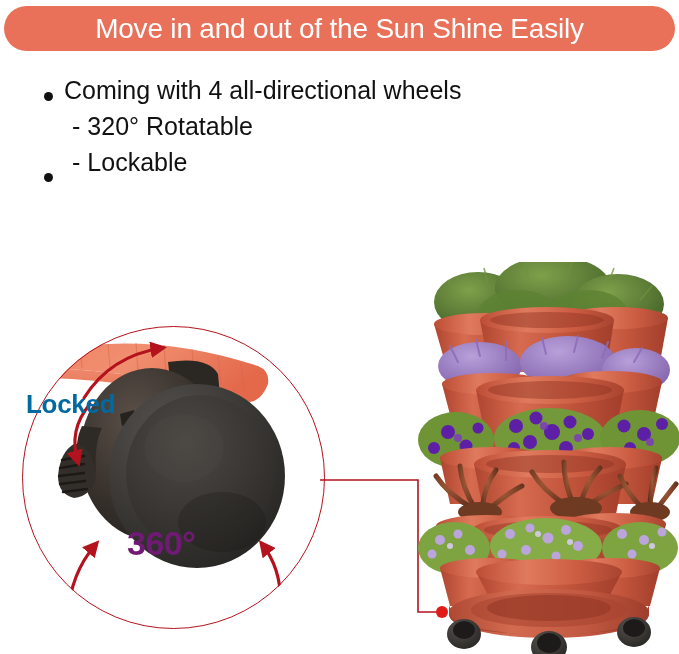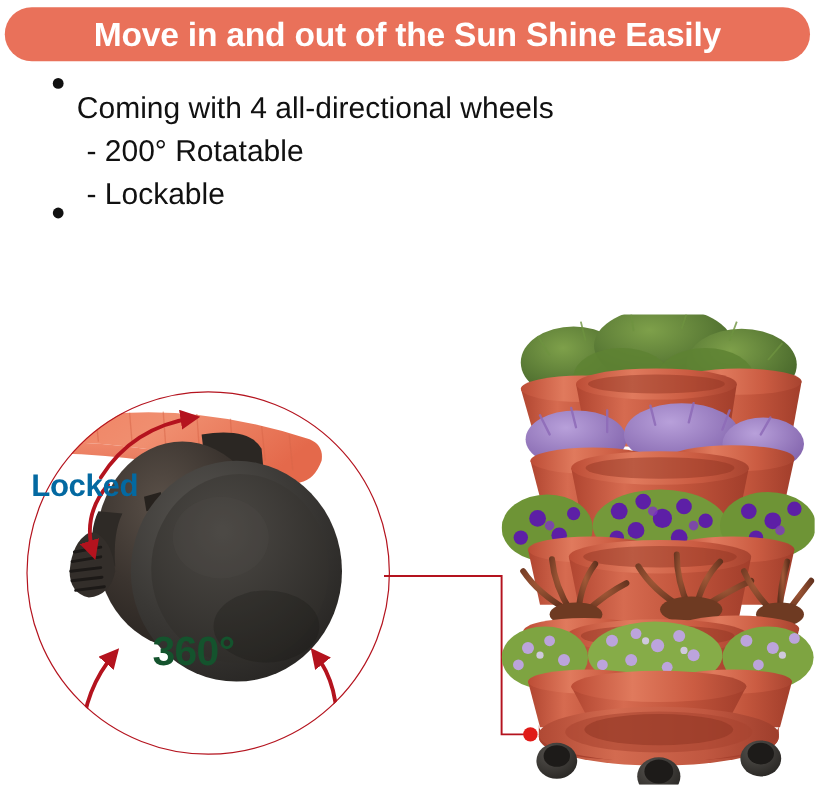--- a/index.html
+++ b/index.html
@@ -26,37 +26,37 @@
     box-sizing: border-box;
     background: #E9715A;
     border-radius: 23px;
     display: flex;
     align-items: center;
     justify-content: center;
   }
   #header-title {
     color: #FFFFFF;
     font-family: "Liberation Sans", sans-serif;
-    font-weight: bold;
+    font-weight: normal;
     font-size: 28px;
     letter-spacing: -0.2px;
     white-space: nowrap;
     line-height: 1;
   }
 
   
   #feature-list {
     position: absolute;
     left: 44px;
     top: 72px;
     width: 630px;
   }
   .feature-row {
     display: flex;
-    align-items: flex-start;
+    align-items: flex-end;
     font-size: 25px;
     color: #111111;
     line-height: 36px;
     white-space: nowrap;
   }
   .feature-row.sub {
     padding-left: 28px;
   }
   .bullet-dot {
     width: 9px;
@@ -105,21 +105,21 @@
     font-weight: bold;
     color: #0369a1;
     letter-spacing: -0.3px;
   }
   #rotation-label {
     position: absolute;
     left: 127px;
     top: 524px;
     font-size: 34px;
     font-weight: bold;
-    color: #14532d;
+    color: #701a75;
     letter-spacing: -0.5px;
   }
 
   
   #connector-line {
     position: absolute;
     left: 320px;
     top: 460px;
     width: 130px;
     height: 160px;
@@ -144,21 +144,21 @@
 
 <div id="feature-list">
 
   <div class="feature-row">
     <span class="bullet-dot"></span>
     <span>Coming with 4 all-directional wheels</span>
   </div>
 
   <div class="feature-row sub">
     <span class="dash-mark">-</span>
-    <span>200° Rotatable</span>
+    <span>320° Rotatable</span>
   </div>
 
   <div class="feature-row sub">
     <span class="dash-mark">-</span>
     <span>Lockable</span>
   </div>
 
   <div class="feature-row">
     <span class="bullet-dot"></span>
   </div>

